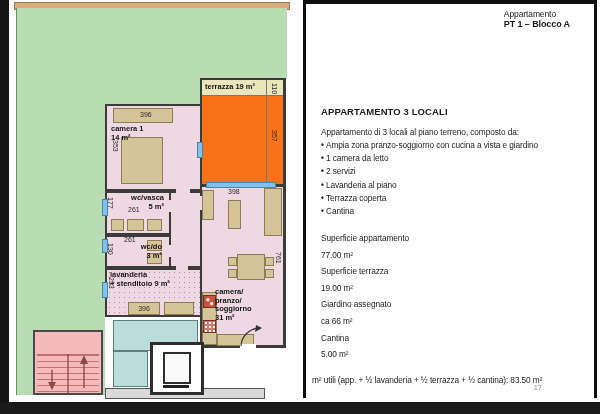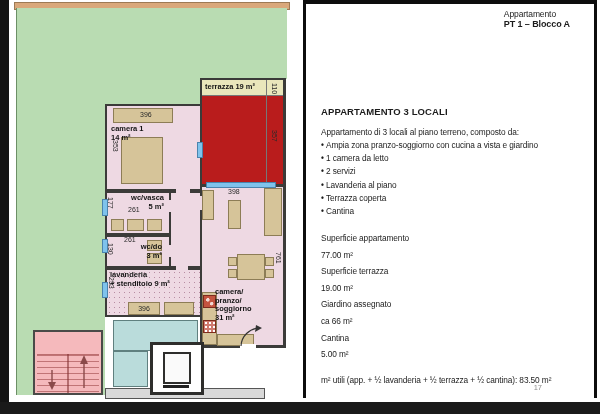--- a/index.html
+++ b/index.html
@@ -9,21 +9,21 @@
 
   
   .edge-left{left:0;top:0;width:9px;height:414px;background:#141414}
   .edge-bottom{left:0;top:402px;width:600px;height:12px;background:#1a1a1a}
 
   
   .garden{background:#b9dcb2}
   .garden-border-top{background:#d9a87b;border:1px solid #9c7a55}
   .garden-line{background:#6c8f66}
   .room{border:2px solid #3b3b39;background:#eed9e3;box-sizing:border-box}
-  .room.beige{background:#b91c1c}
+  .room.beige{background:#f97316}
   .room.dotted{background-image:radial-gradient(circle, rgba(140,80,110,.55) .7px, transparent 1px);
                background-size:5px 5px;background-color:#eed9e3}
   .band{background:#e9e6bb;border-bottom:1px solid #777}
   .furn{background:#d6c499;border:1px solid #8d7d56;box-sizing:border-box}
   .window{background:#7fc3ec;border:1px solid #4a84ad;box-sizing:border-box}
   .teal{background:#badcdb;border:1px solid #60807f;box-sizing:border-box}
   .platform{background:#d9d9d9;border:1px solid #555;box-sizing:border-box}
   .gap{background:#eed9e3}
   .stairs{background:#f5b9bc;border:2px solid #4a4a48;box-sizing:border-box}
   .treads{background-image:repeating-linear-gradient(180deg, rgba(150,60,60,.55) 0 1px, transparent 1px 6px);
@@ -45,21 +45,21 @@
          border-top:4px solid #0d0d0d;border-left:3px solid #0d0d0d;border-right:3px solid #0d0d0d}
   .p-header{top:5px;right:24px;text-align:left;letter-spacing:-.1px}
   .p-h-label{font-size:8.5px}
   .p-h-unit{font-size:9px;font-weight:bold}
   .p-title{top:102px;left:15px;font-size:9.5px;font-weight:bold;letter-spacing:.1px}
   .p-intro{top:123px;left:15px;font-size:8.3px;letter-spacing:-.1px}
   .p-bullets{top:135px;left:15px;margin:0;padding:0;list-style:none;font-size:8.3px;letter-spacing:-.1px}
   .p-bullets li{line-height:13.2px}
   .p-bullets li::before{content:"• ";font-weight:bold}
   .p-areas{top:226px;left:15px;font-size:8.3px;line-height:16.6px;letter-spacing:-.1px}
-  .p-footer{top:371px;left:15px;font-size:8.3px;letter-spacing:-.1px}
+  .p-footer{top:371px;left:6px;font-size:8.3px;letter-spacing:-.1px}
   .pagenum{right:52px;bottom:6px;font-size:7.5px;color:#8f8f8f}
 </style>
 </head>
 <body>
 
 <div class="page">
 
   <div class="abs edge-left"></div>
 
   <div class="abs" style="left:0;top:0;width:303px;height:402px">

